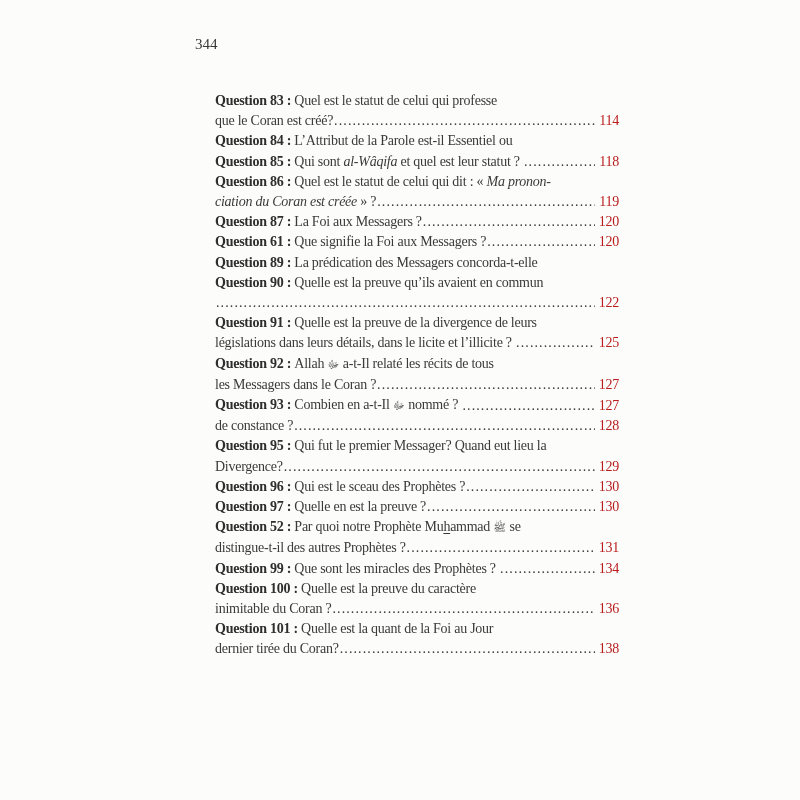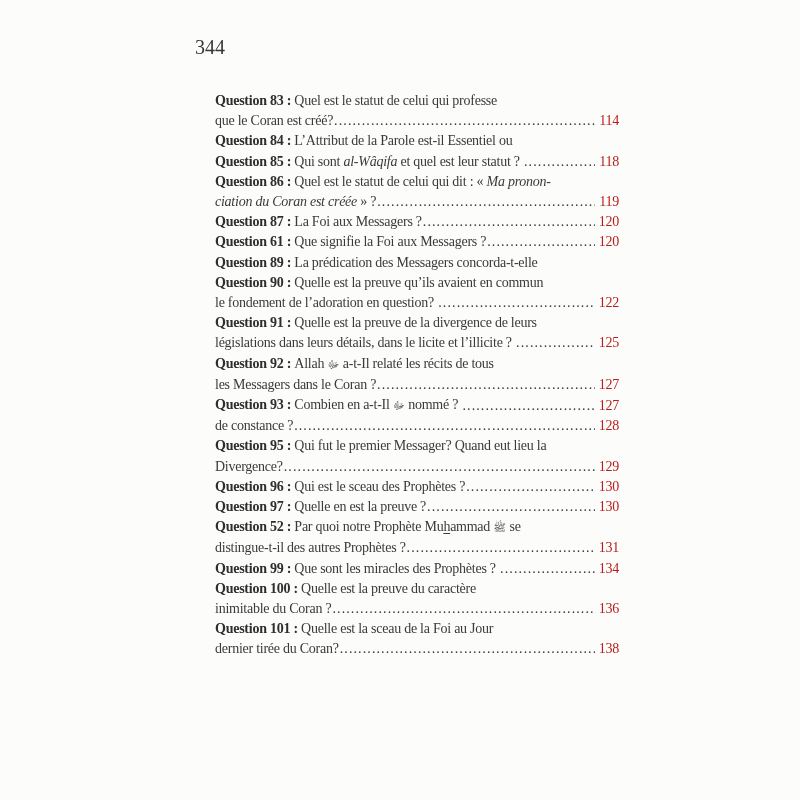--- a/index.html
+++ b/index.html
@@ -13,21 +13,21 @@
     height: 800px;
     background: #fcfcfb;
     font-family: "Liberation Serif", "DejaVu Serif", serif;
     color: #3a3a3a;
     overflow: hidden;
   }
   .page-number {
     position: absolute;
     left: 195px;
     top: 36px;
-    font-size: 20px;
+    font-size: 15px;
     color: #383838;
   }
   .toc {
     position: absolute;
     left: 215px;
     top: 91px;
     width: 404px;
   }
   .toc-line {
     display: flex;
@@ -114,21 +114,20 @@
         <span class="dots"></span>
         <span class="pnum">120</span>
       </div>
       <div class="toc-line">
         <span class="line-text"><span class="seg bold">Question 89 : </span><span class="seg normal">La prédication des Messagers concorda-t-elle</span></span>
       </div>
       <div class="toc-line">
         <span class="line-text"><span class="seg bold">Question 90 : </span><span class="seg normal">Quelle est la preuve qu’ils avaient en commun</span></span>
       </div>
       <div class="toc-line">
-        <span class="line-text"><span class="seg normal">le fondement de l’adoration en question? </span></span>
         <span class="dots"></span>
         <span class="pnum">122</span>
       </div>
       <div class="toc-line">
         <span class="line-text"><span class="seg bold">Question 91 : </span><span class="seg normal">Quelle est la preuve de la divergence de leurs</span></span>
       </div>
       <div class="toc-line">
         <span class="line-text"><span class="seg normal">législations dans leurs détails, dans le licite et l’illicite ? </span></span>
         <span class="dots"></span>
         <span class="pnum">125</span>
@@ -184,21 +183,21 @@
       </div>
       <div class="toc-line">
         <span class="line-text"><span class="seg bold">Question 100 : </span><span class="seg normal">Quelle est la preuve du caractère</span></span>
       </div>
       <div class="toc-line">
         <span class="line-text"><span class="seg normal">inimitable du Coran ?</span></span>
         <span class="dots"></span>
         <span class="pnum">136</span>
       </div>
       <div class="toc-line">
-        <span class="line-text"><span class="seg bold">Question 101 : </span><span class="seg normal">Quelle est la sceau de la Foi au Jour</span></span>
+        <span class="line-text"><span class="seg bold">Question 101 : </span><span class="seg normal">Quelle est la quant de la Foi au Jour</span></span>
       </div>
       <div class="toc-line">
         <span class="line-text"><span class="seg normal">dernier tirée du Coran?</span></span>
         <span class="dots"></span>
         <span class="pnum">138</span>
       </div>
     </div>
 </div>
 
 </body></html>

